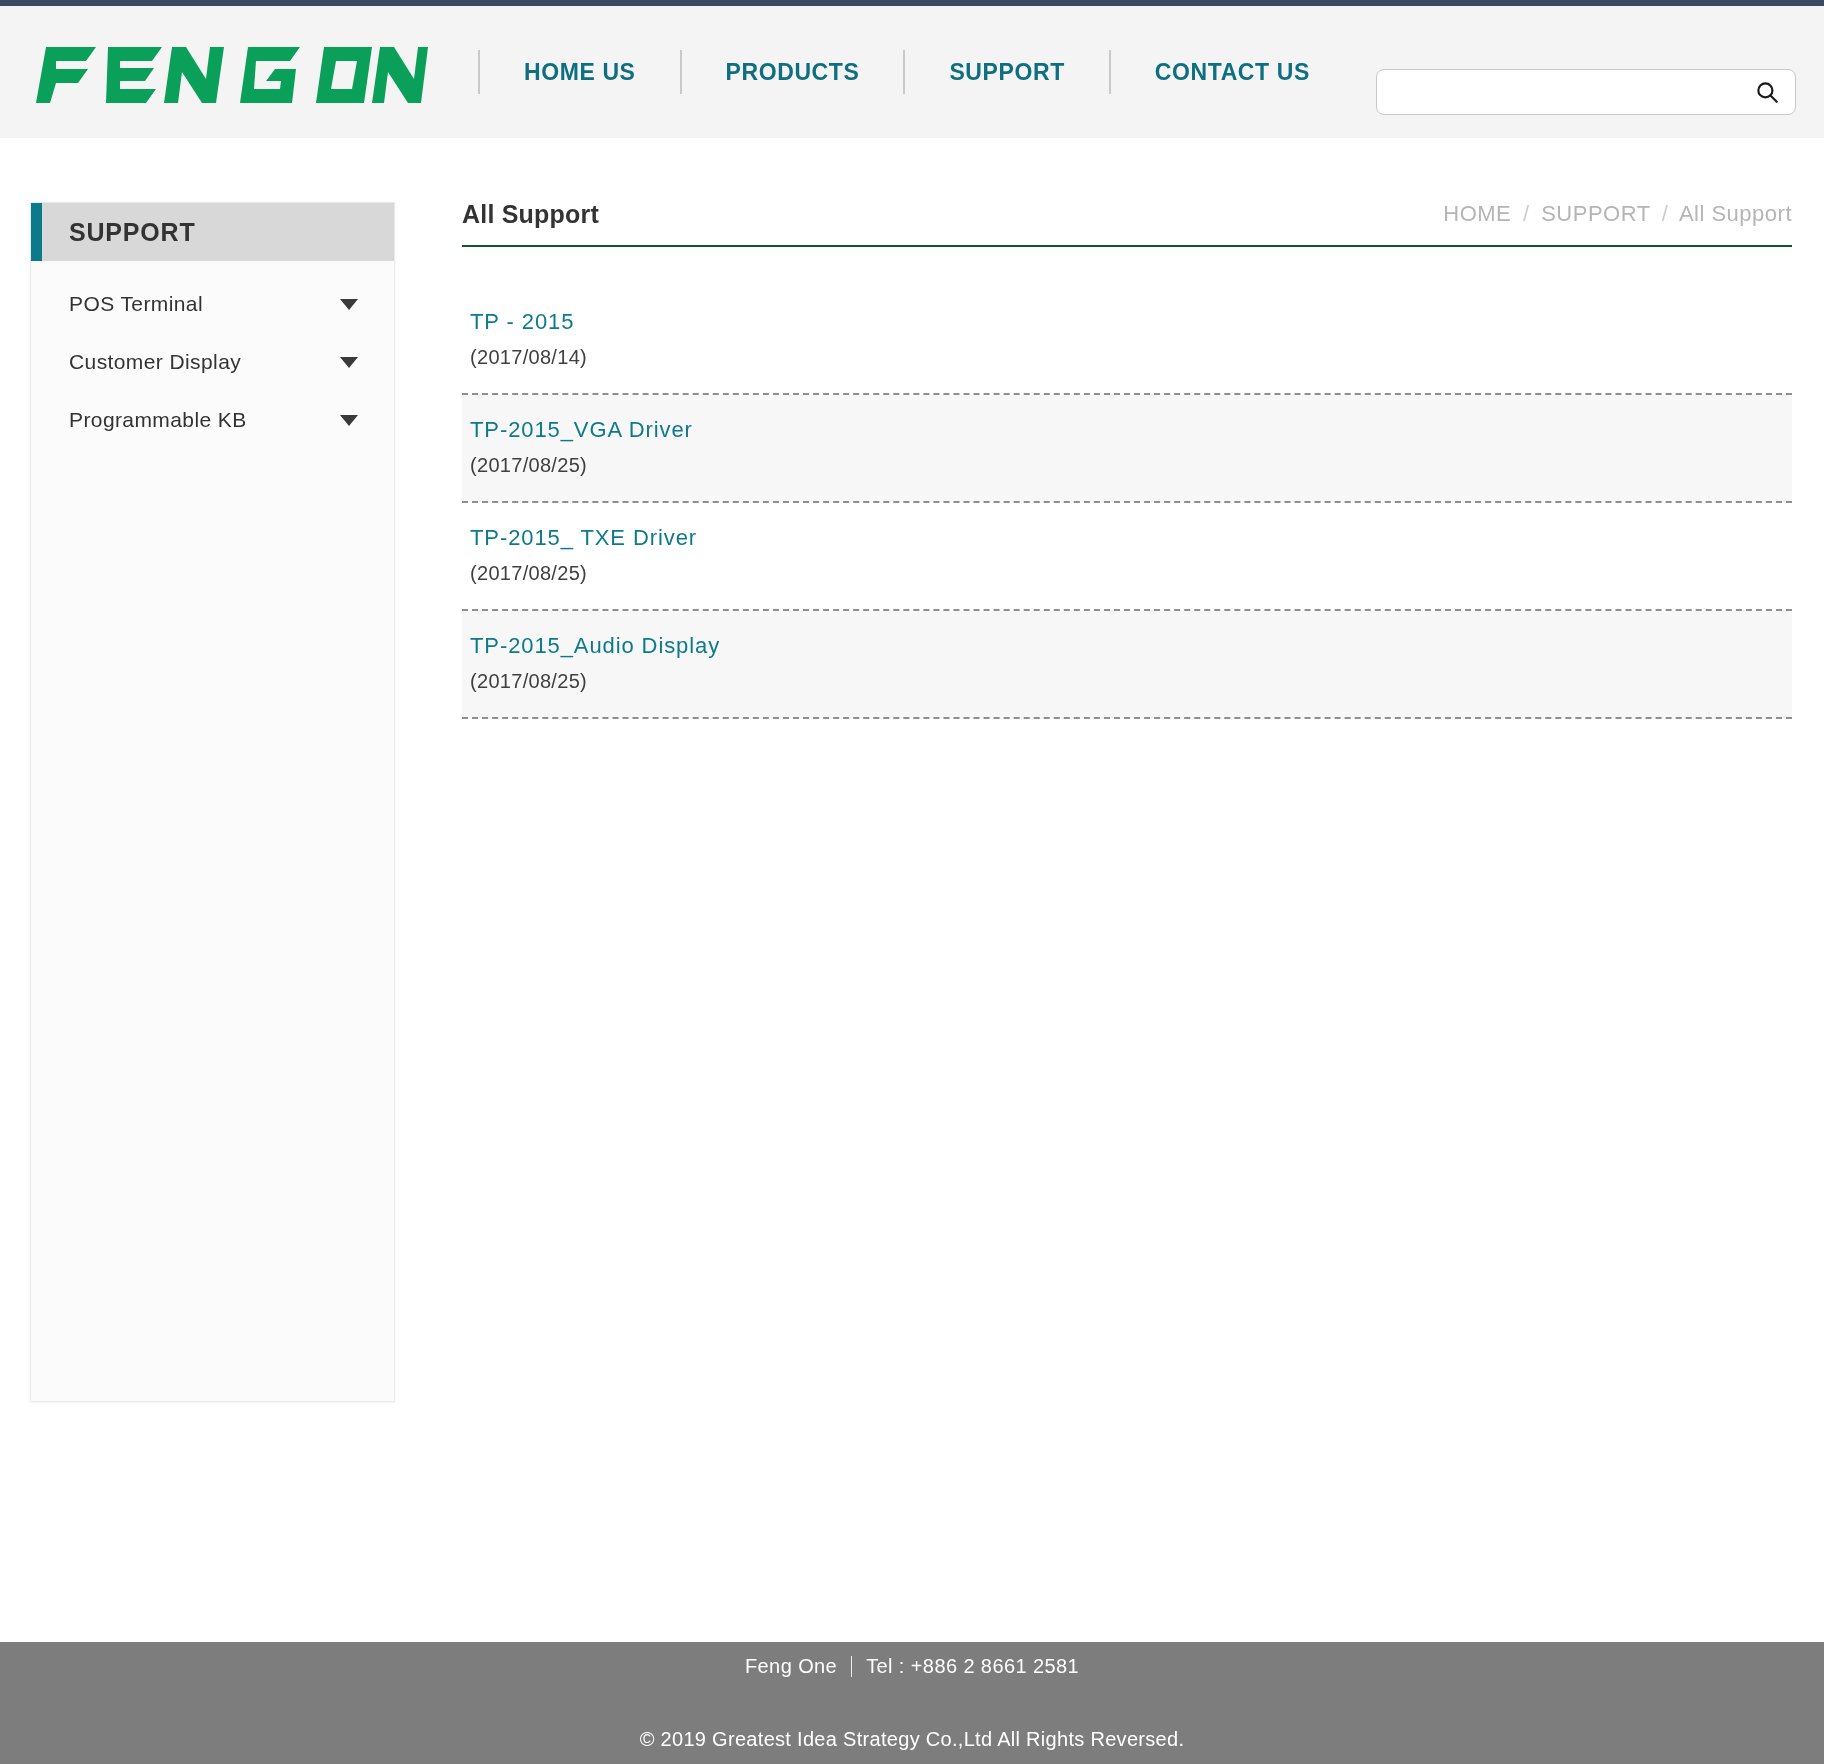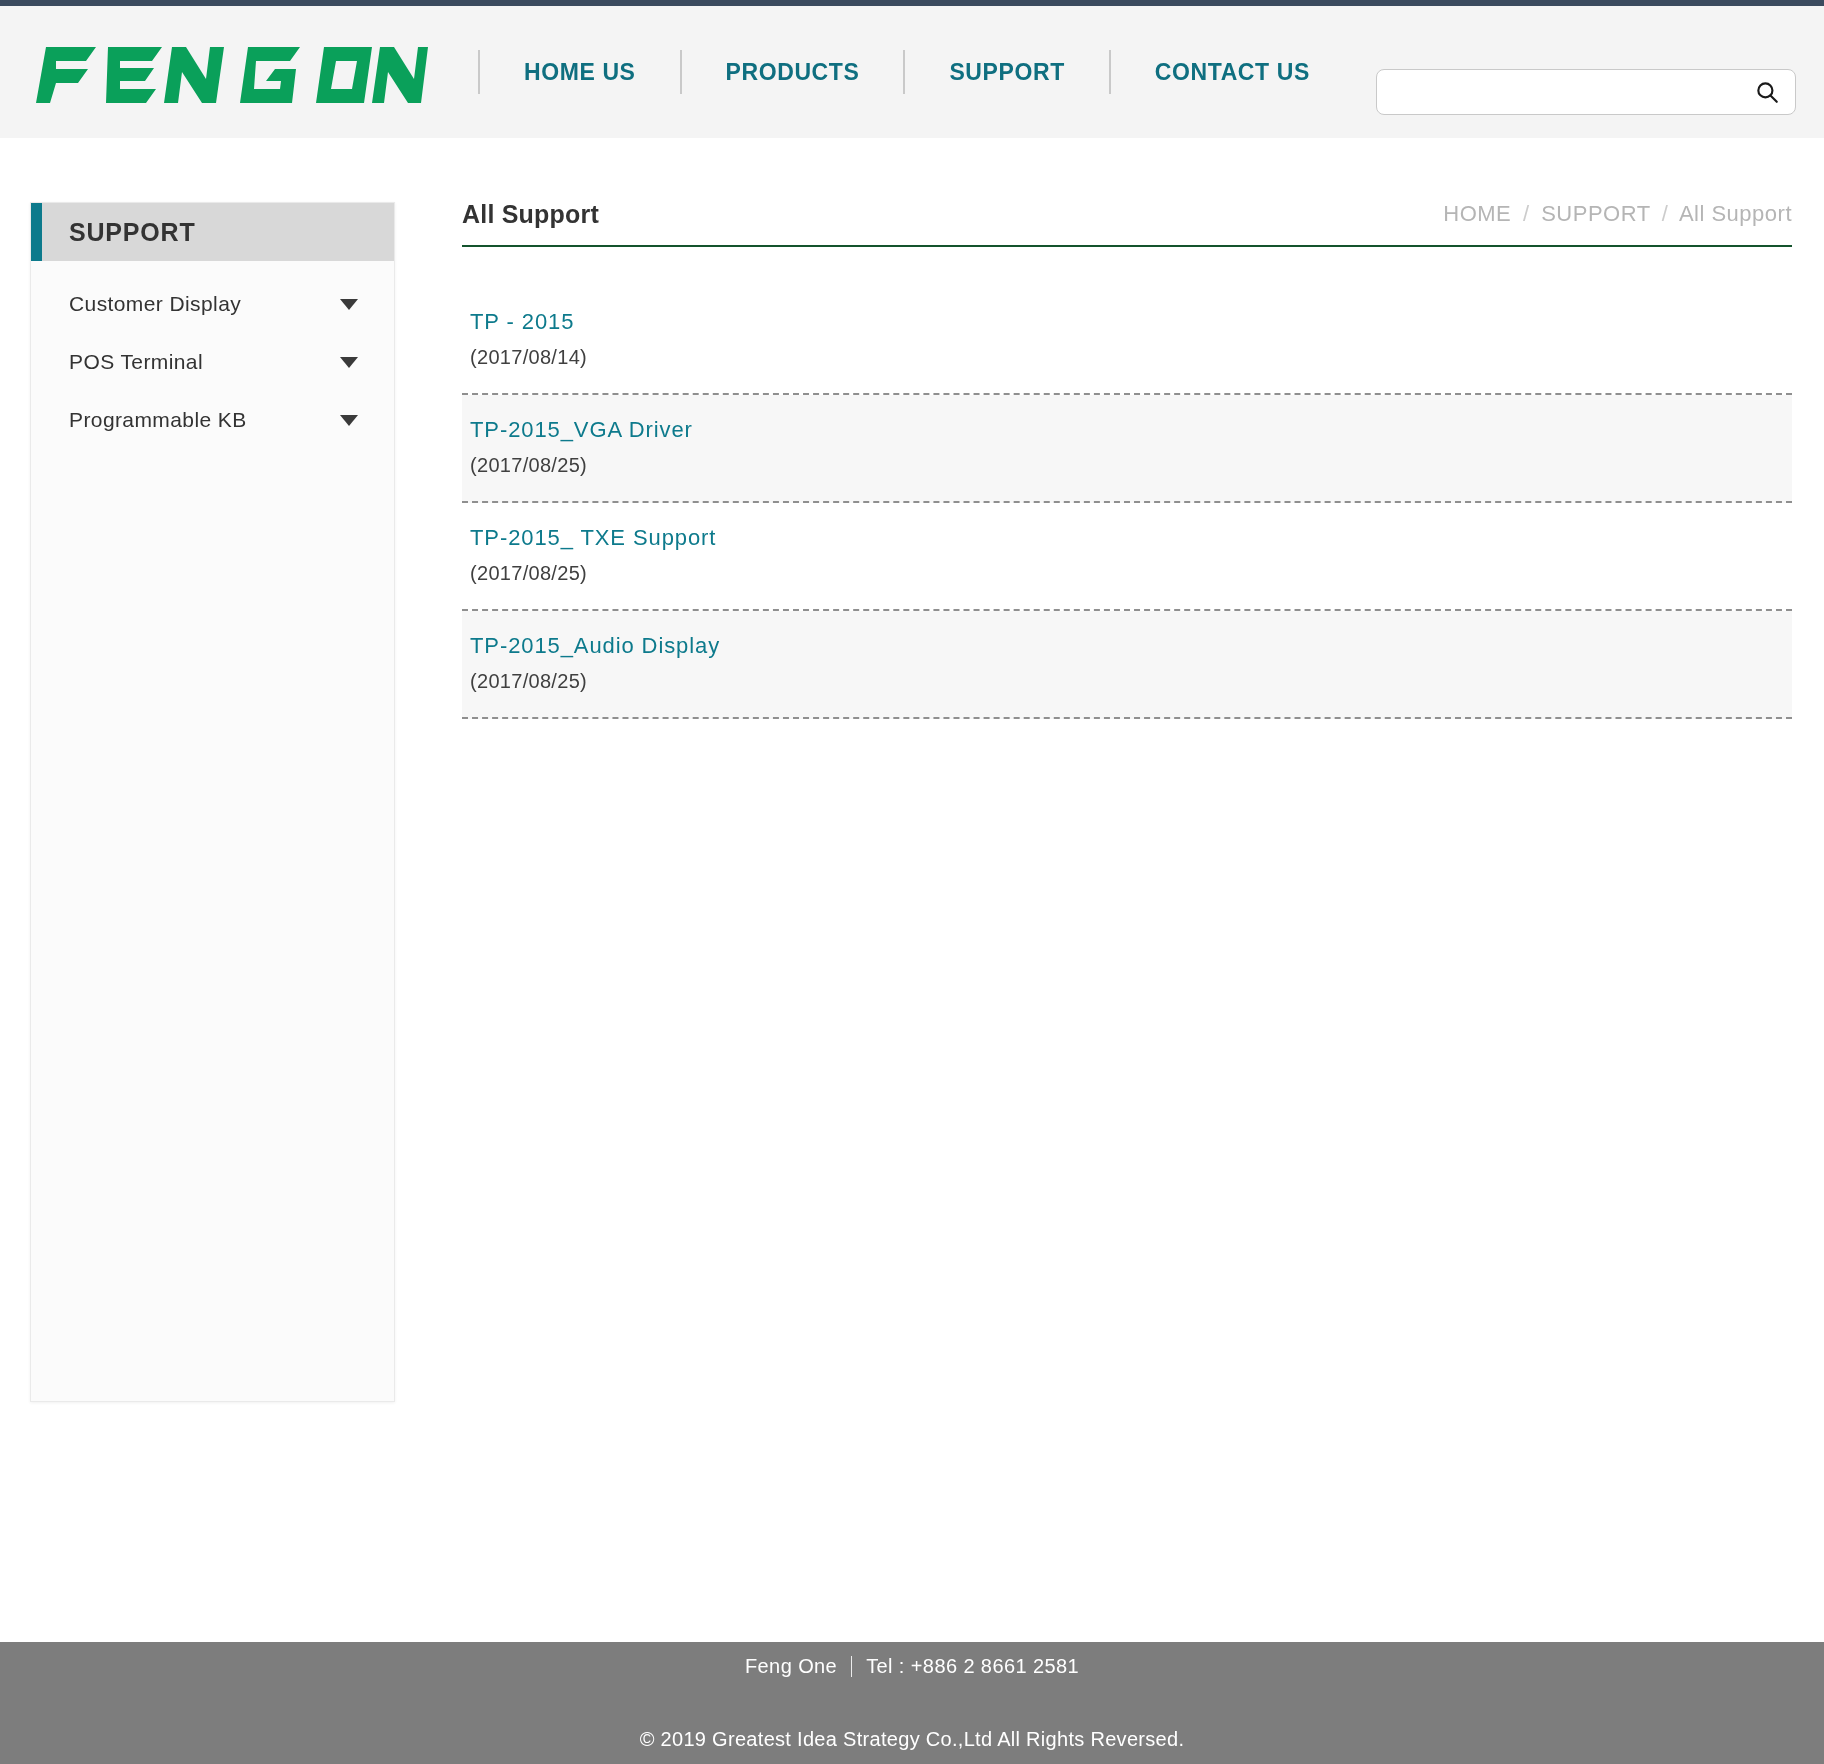--- a/index.html
+++ b/index.html
@@ -222,25 +222,25 @@
 
   <div class="content">
 
     <aside class="sidebar">
       <div class="sidebar-head">
         <span class="sidebar-head-accent"></span>
         <span class="sidebar-title">SUPPORT</span>
       </div>
       <div class="sidebar-list">
         <div class="sidebar-item">
+          <span class="sidebar-item-label">POS Terminal</span>
+          <span class="chev"></span>
+        </div>
+        <div class="sidebar-item">
           <span class="sidebar-item-label">Customer Display</span>
-          <span class="chev"></span>
-        </div>
-        <div class="sidebar-item">
-          <span class="sidebar-item-label">POS Terminal</span>
           <span class="chev"></span>
         </div>
         <div class="sidebar-item">
           <span class="sidebar-item-label">Programmable KB</span>
           <span class="chev"></span>
         </div>
       </div>
     </aside>
 
     <section class="main">
@@ -258,21 +258,21 @@
       <div class="list">
         <div class="list-item">
           <div class="item-title">TP - 2015</div>
           <div class="item-date">(2017/08/14)</div>
         </div>
         <div class="list-item alt">
           <div class="item-title">TP-2015_VGA Driver</div>
           <div class="item-date">(2017/08/25)</div>
         </div>
         <div class="list-item">
-          <div class="item-title">TP-2015_ TXE Support</div>
+          <div class="item-title">TP-2015_ TXE Driver</div>
           <div class="item-date">(2017/08/25)</div>
         </div>
         <div class="list-item alt">
           <div class="item-title">TP-2015_Audio Display</div>
           <div class="item-date">(2017/08/25)</div>
         </div>
       </div>
     </section>
   </div>
 

